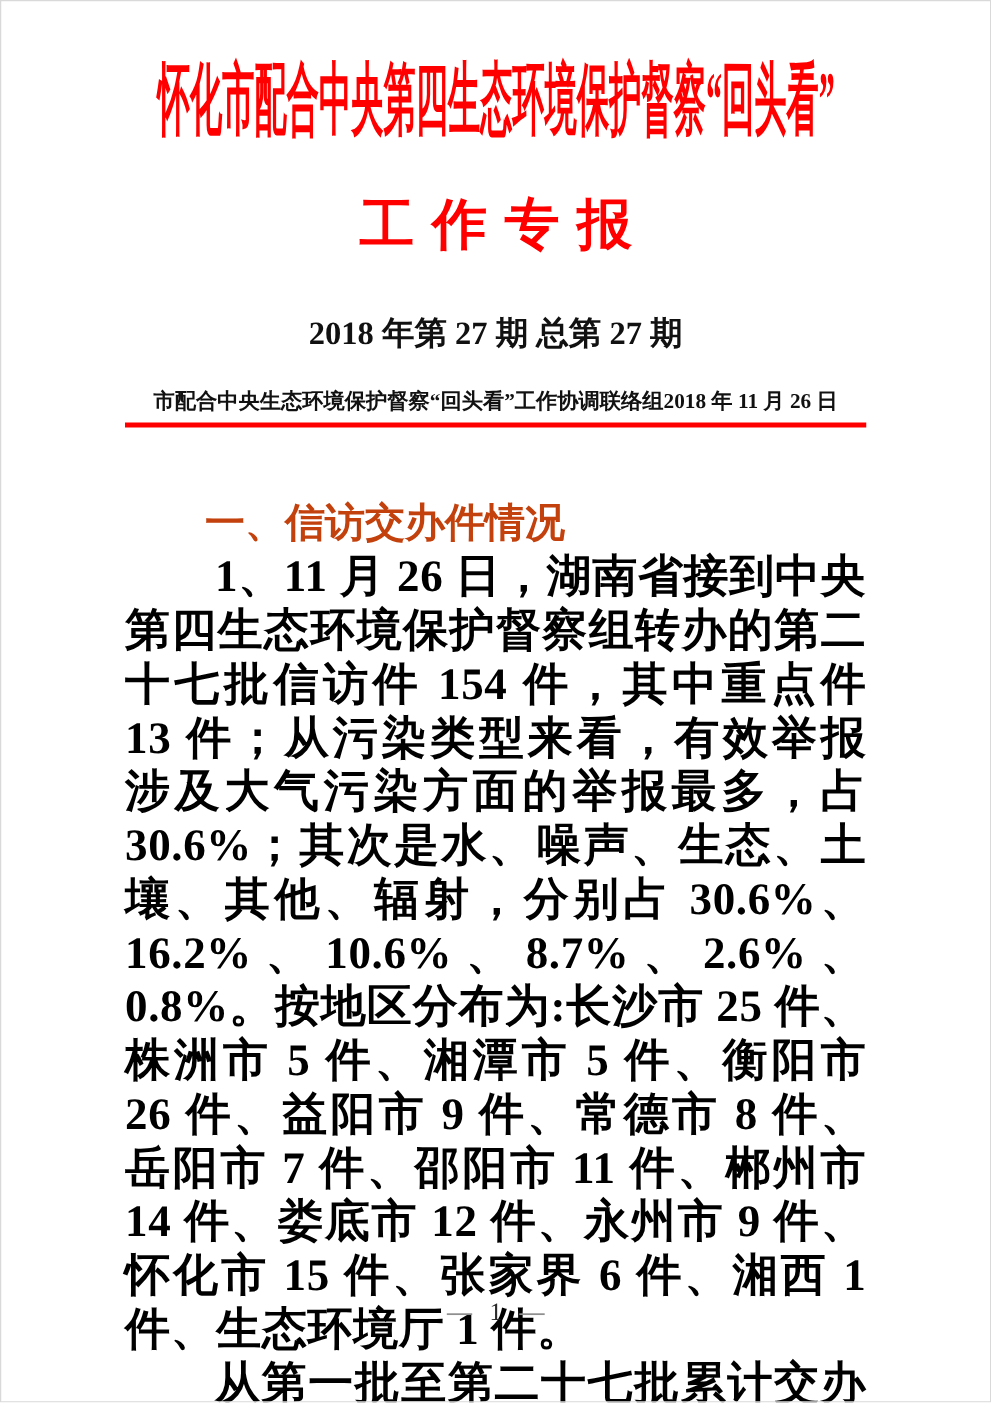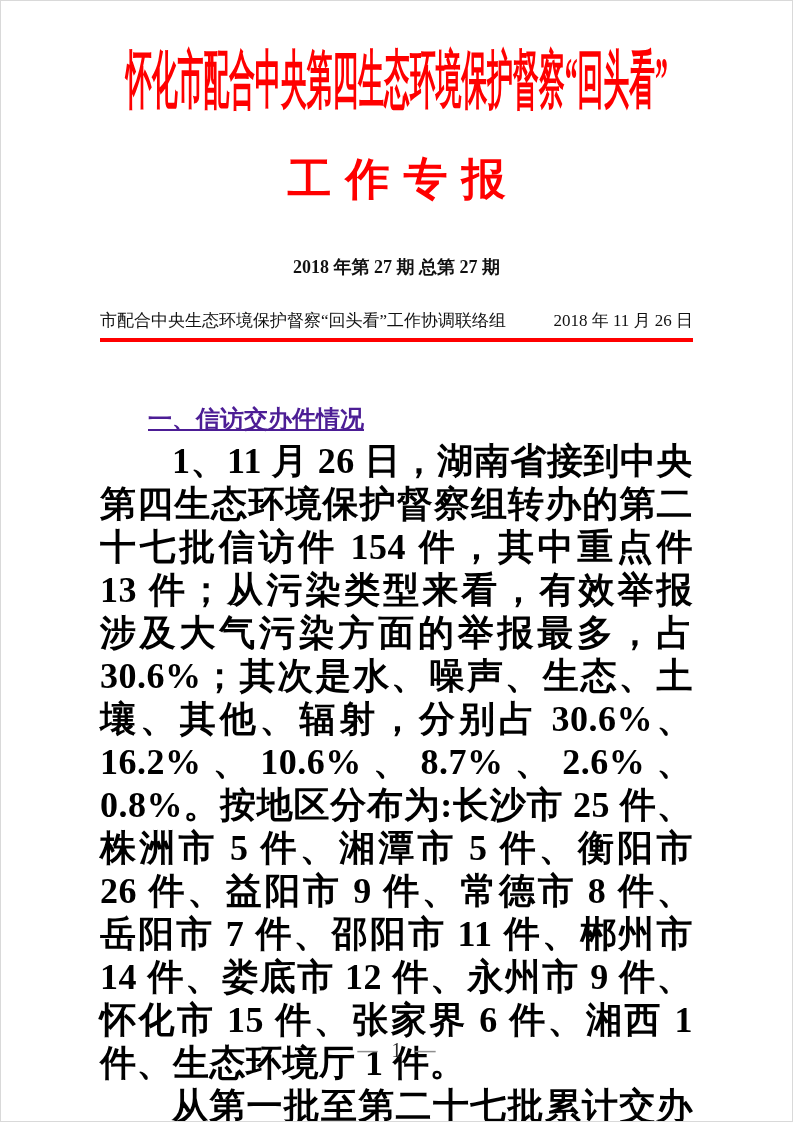--- a/index.html
+++ b/index.html
@@ -45,53 +45,52 @@
     line-height: 52px;
     font-weight: bold;
     color: var(--accent);
     letter-spacing: 14px;
     padding-left: 14px;
     font-family: "Liberation Serif", "DejaVu Serif", serif;
   }
   .issue-line {
     margin-top: 48px;
     text-align: center;
-    font-size: 18px;
+    font-size: 26px;
     line-height: 26px;
     font-weight: bold;
     color: var(--ink);
   }
   .org-date-row {
     margin-top: 30px;
     display: flex;
-    justify-content: space-between;
+    justify-content: center;
     align-items: baseline;
     font-size: 17px;
     line-height: 22px;
-    font-weight: normal;
+    font-weight: bold;
     white-space: nowrap;
     color: var(--ink);
   }
   .red-rule {
     margin-top: 6px;
     height: 4px;
     width: 100%;
     background: var(--accent);
   }
 
   
   .doc-body { margin-top: 55px; }
   .section-heading {
     font-family: "Liberation Sans", "DejaVu Sans", sans-serif;
-    font-size: 24px;
+    font-size: 32px;
     line-height: 43px;
     font-weight: bold;
     text-indent: 2em;
-    color: #4c1d95;
-    text-decoration: underline;
+    color: #c2410c;
   }
   .doc-paragraph {
     font-size: 36px;
     line-height: 43px;
     font-weight: 600;
     text-indent: 2em;
     text-align: justify;
     color: #000000;
     letter-spacing: 0.5px;
   }

